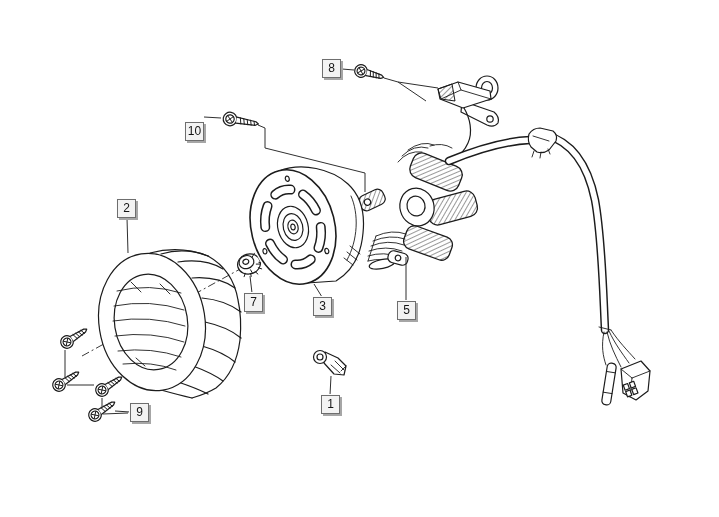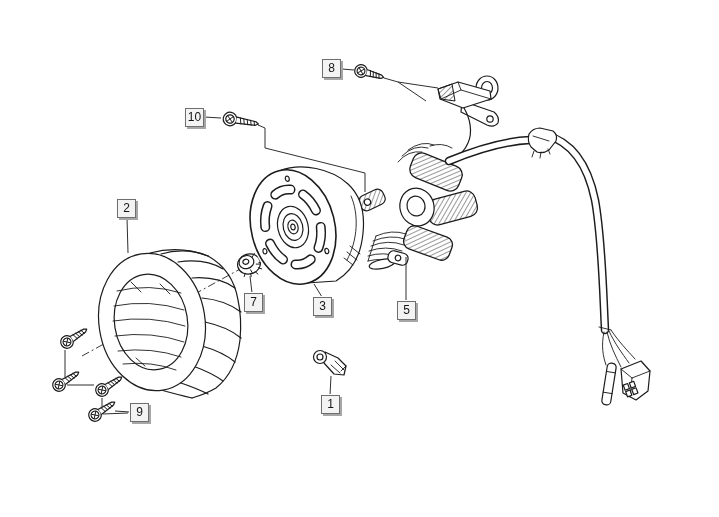--- a/index.html
+++ b/index.html
@@ -203,15 +203,15 @@
   </g>
 </svg>
 
 <div class="callout" style="left:321px;top:395px">1</div>
 <div class="callout" style="left:117px;top:199px">2</div>
 <div class="callout" style="left:313px;top:297px">3</div>
 <div class="callout" style="left:397px;top:301px">5</div>
 <div class="callout" style="left:244px;top:293px">7</div>
 <div class="callout" style="left:322px;top:59px">8</div>
 <div class="callout" style="left:130px;top:403px">9</div>
-<div class="callout" style="left:185px;top:108px">10</div>
+<div class="callout" style="left:185px;top:122px">10</div>
 
 </div>
 
 </body></html>

